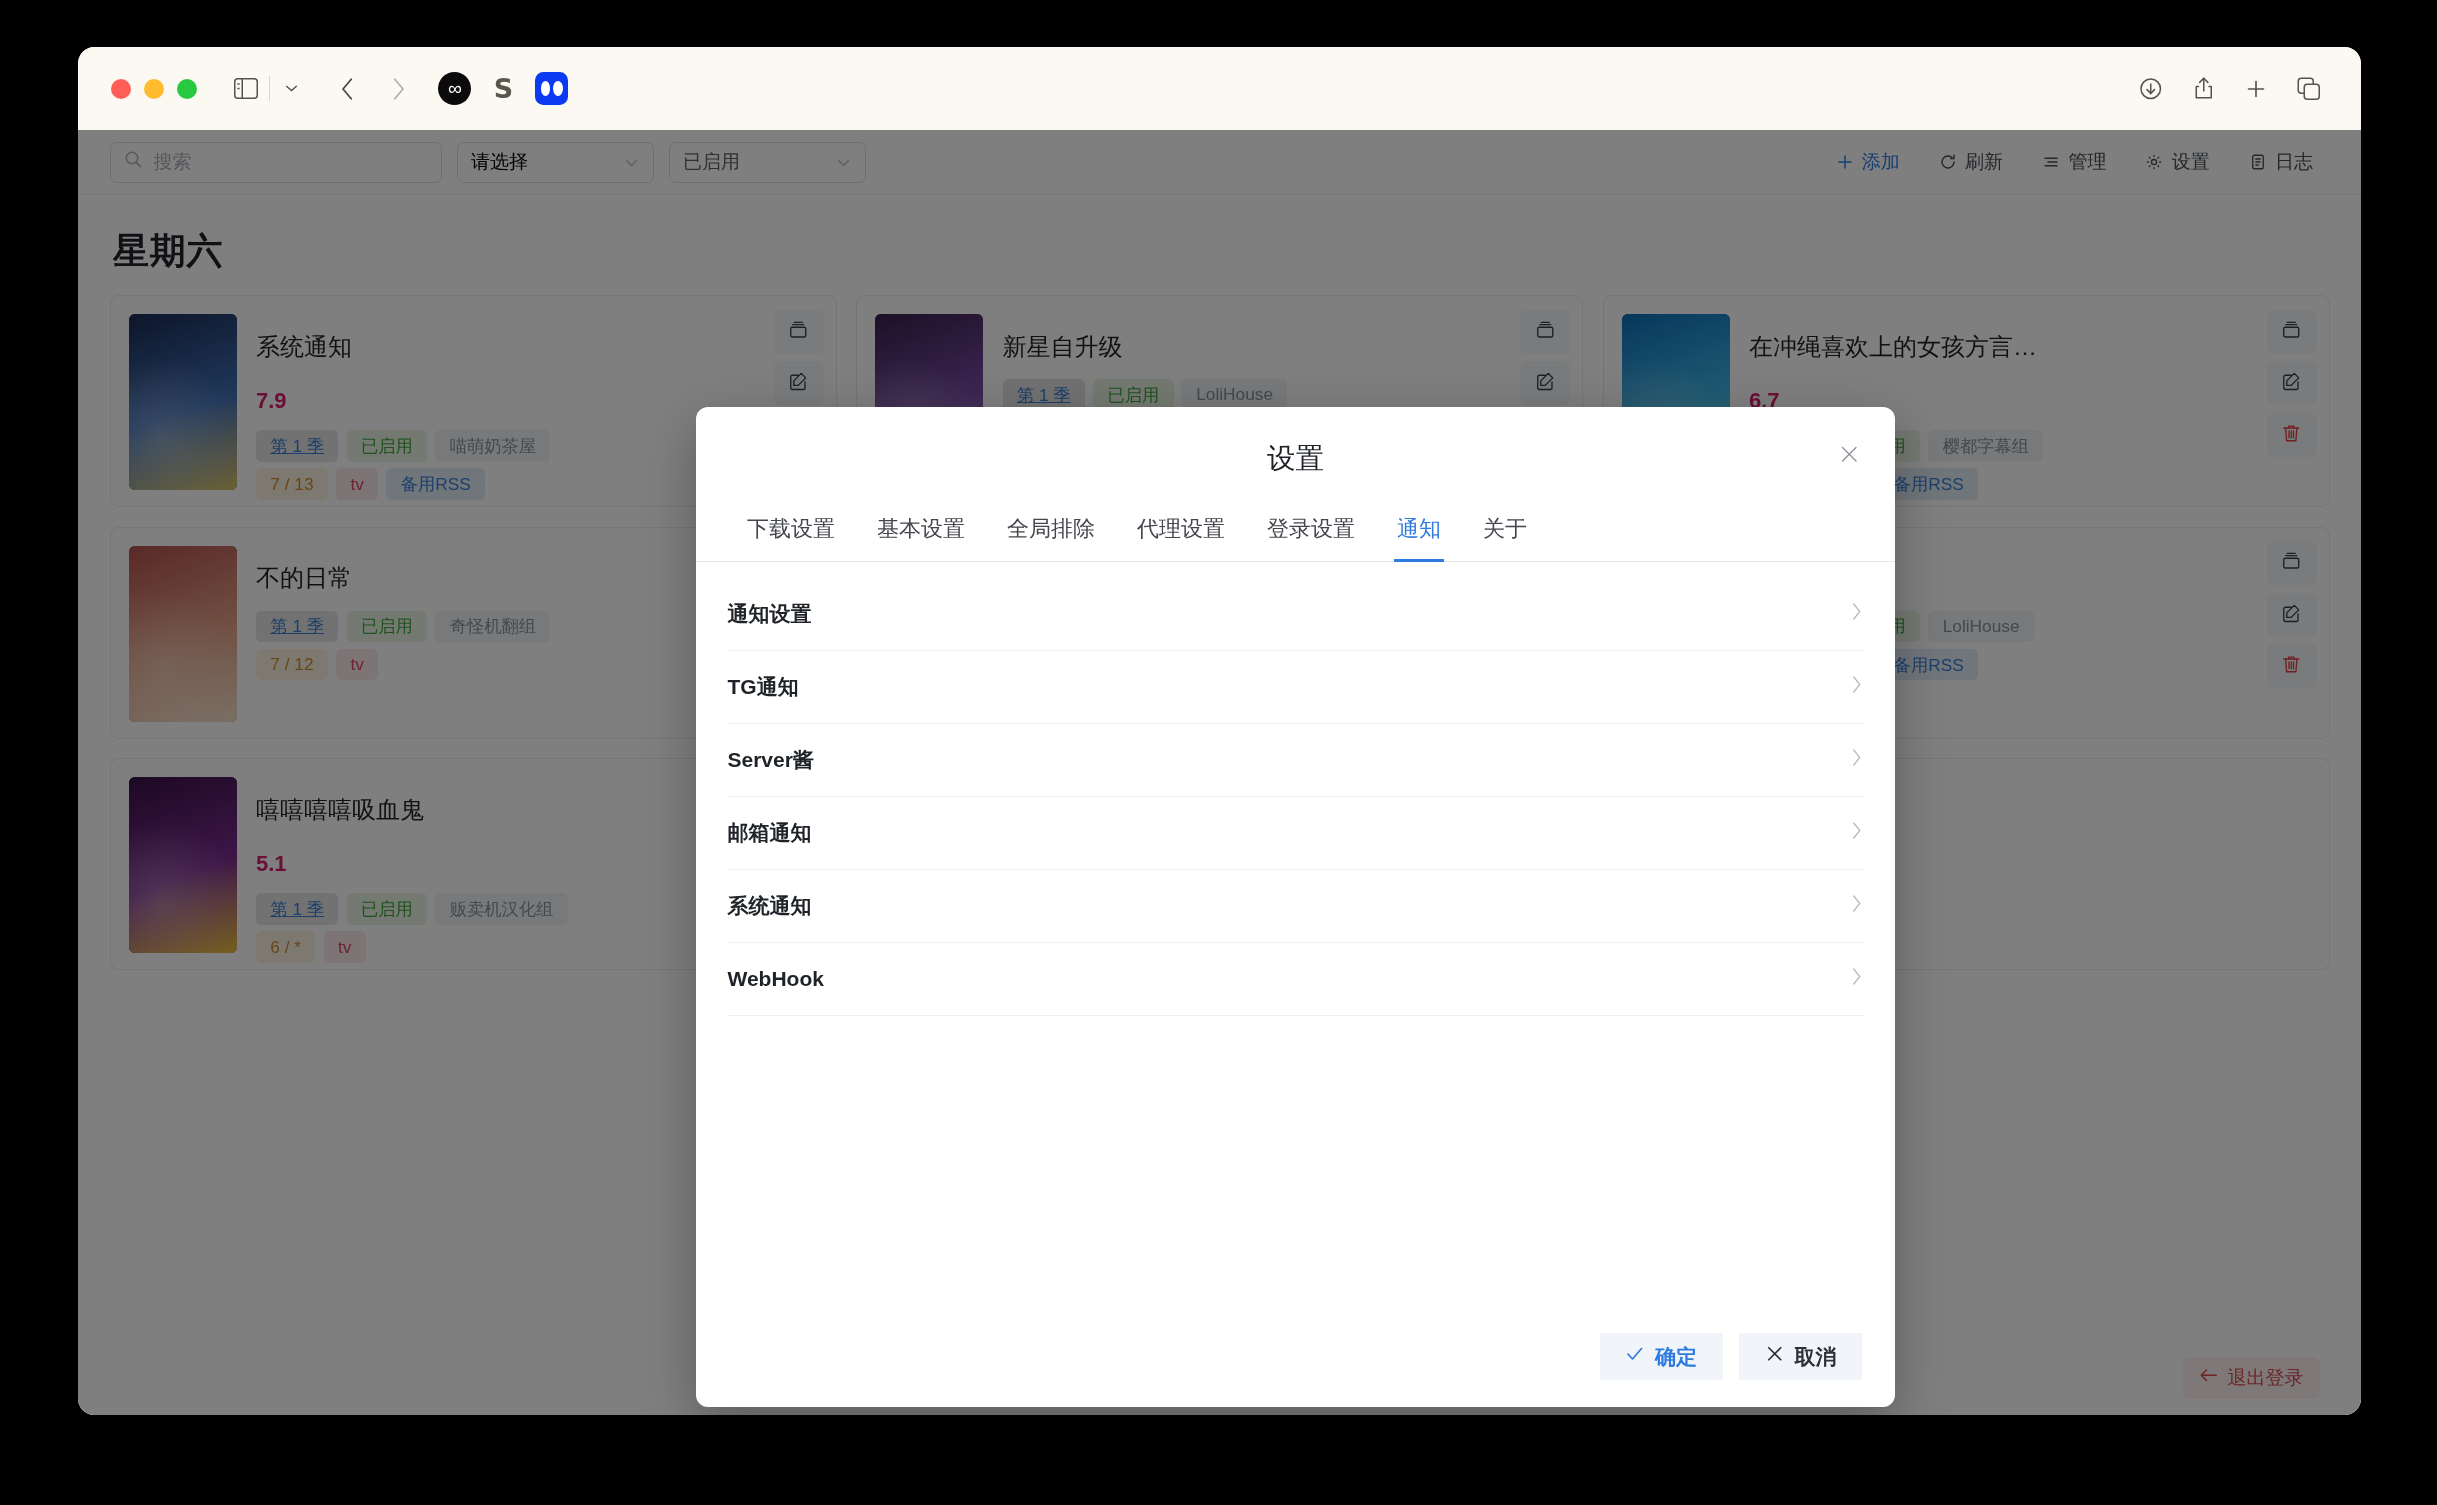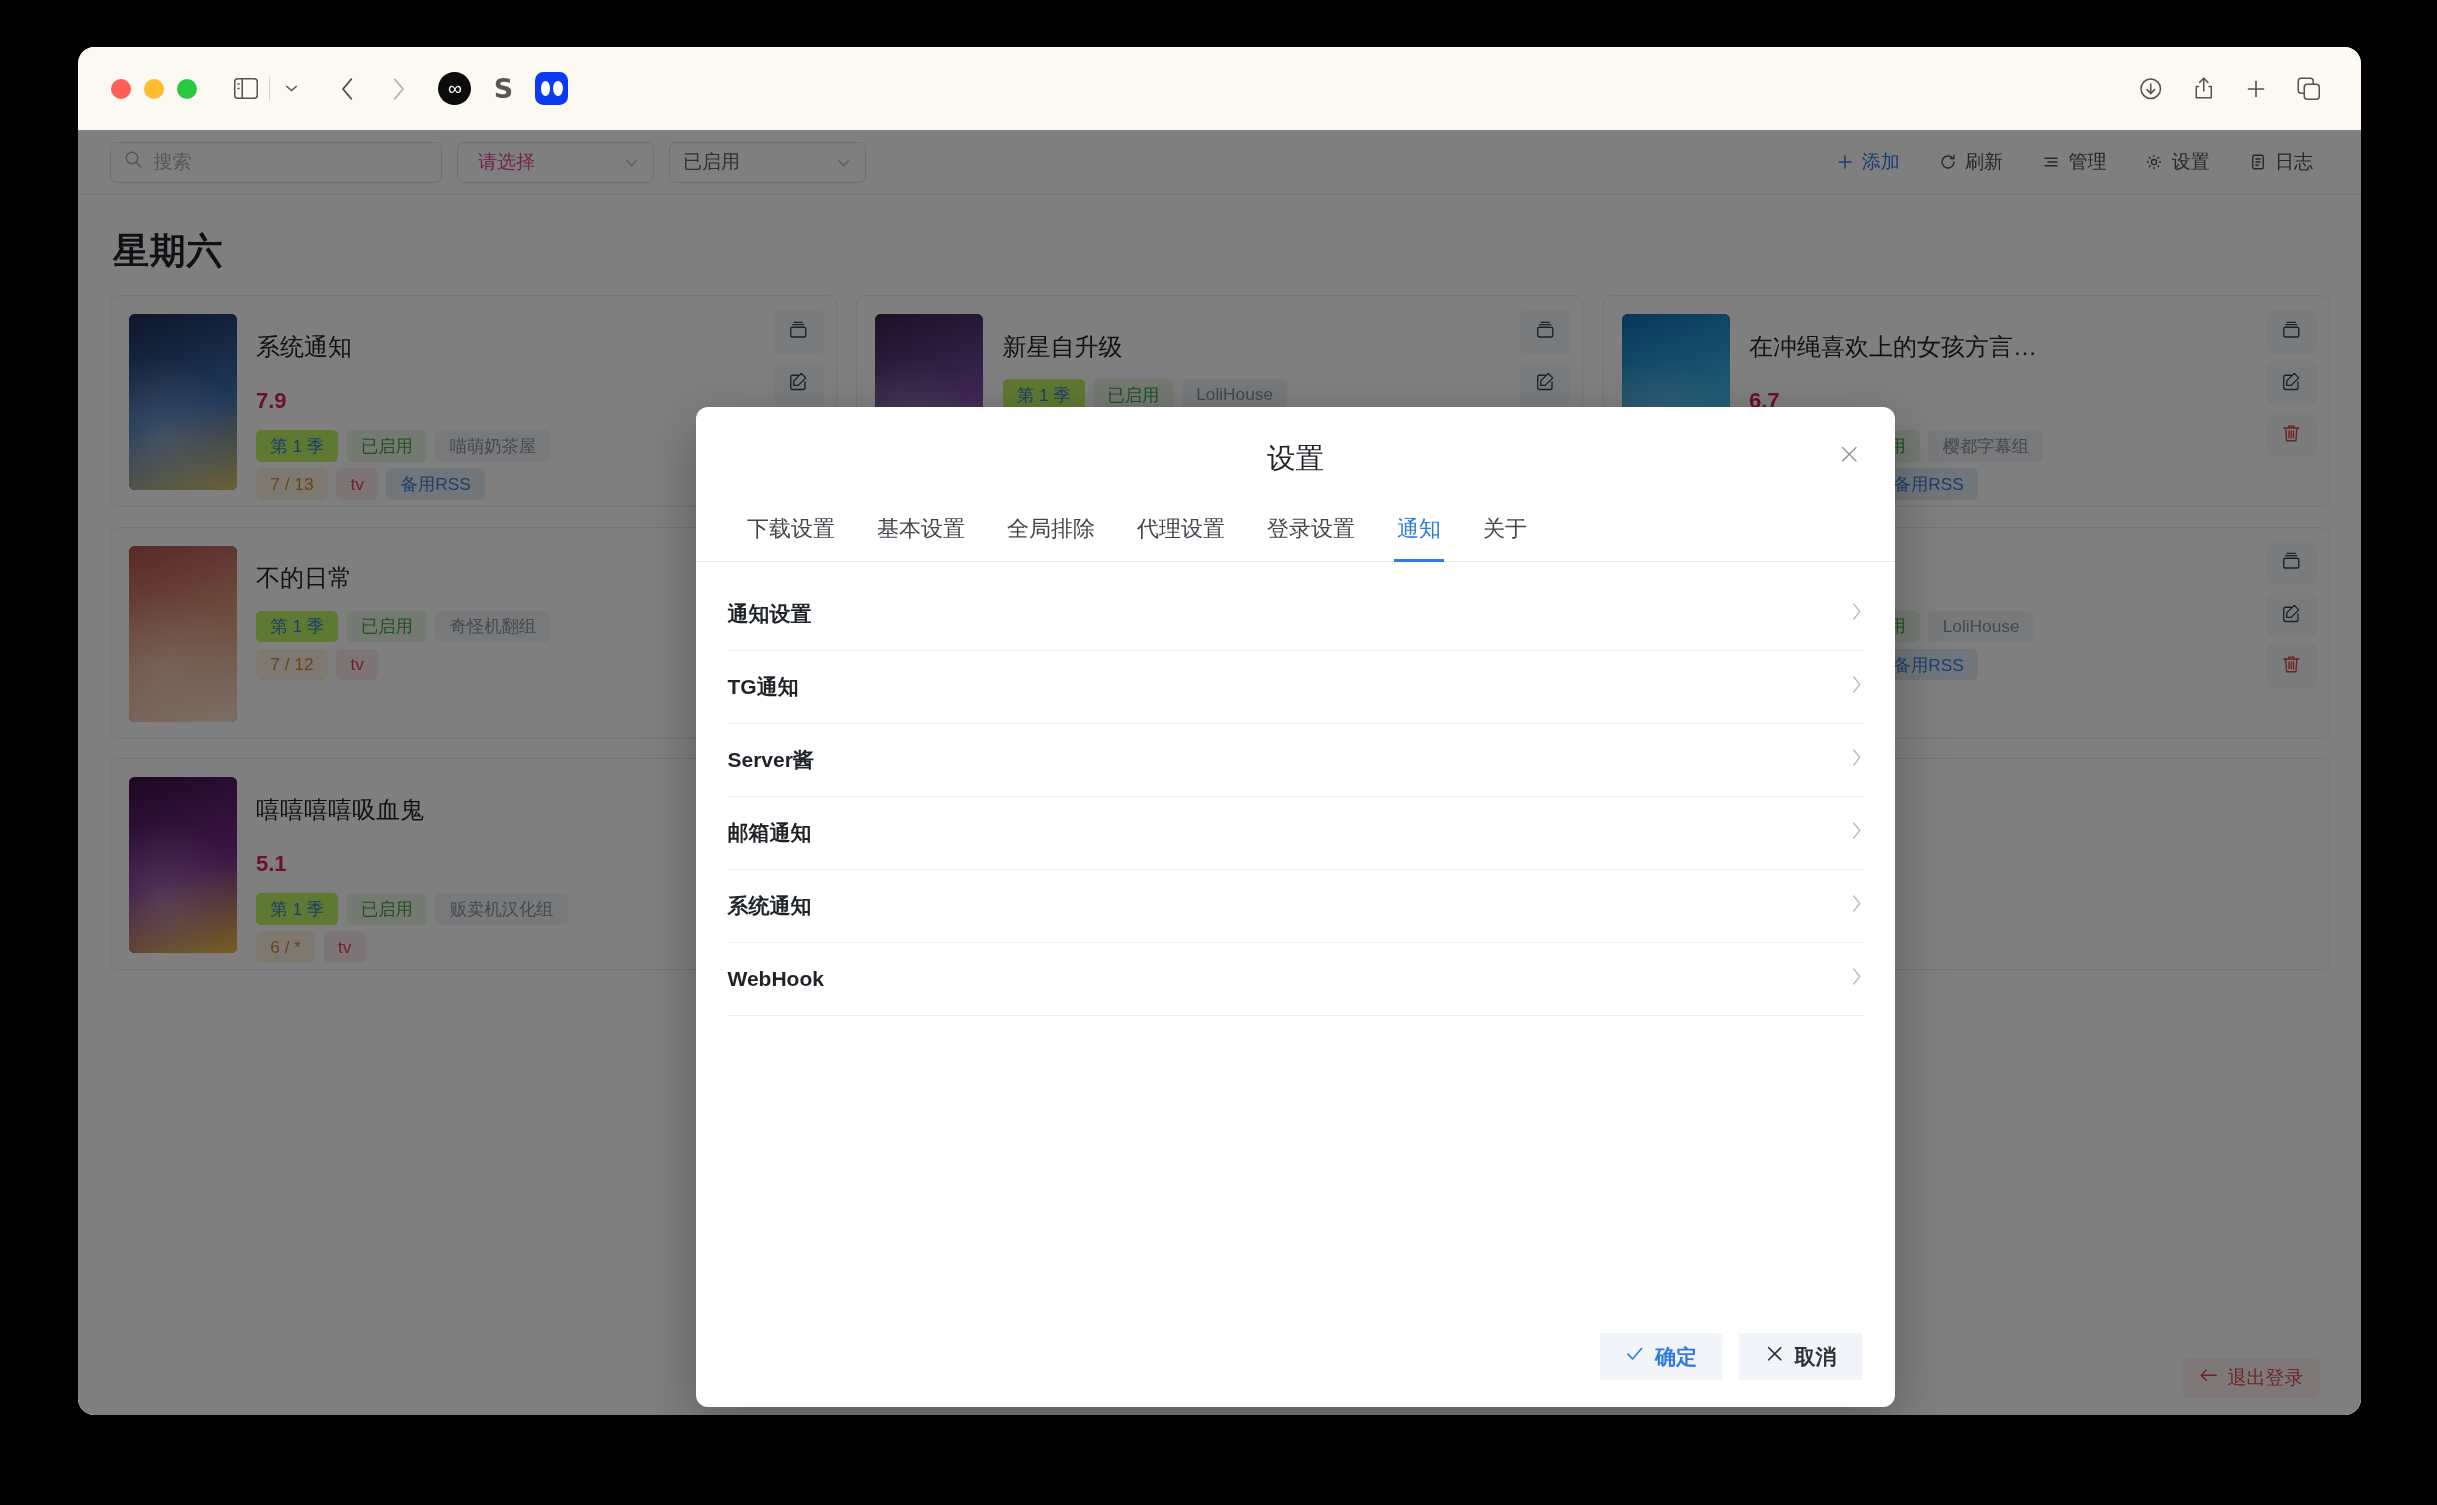--- a/index.html
+++ b/index.html
@@ -108,21 +108,21 @@
     border-radius: 6.8px;
     display: flex; align-items: center;
     padding: 0 13.5px;
     font-size: 19px; color: #9aa0ab;
     background: #fff;
   }
   #search-field { width: 332px; gap: 10.5px; }
   #search-field .ph { color: #a8aeb8; }
   .select-field { width: 197px; justify-content: space-between; }
   .select-field .val { color: #606266; }
-  .select-field.dim .val { color: #ec4899; margin-left: 7px; }
+  .select-field.dim .val { color: #000000; }
   .chev { color: #b6bcc6; font-size: 15px; }
 
   .toolbar-actions { margin-left: auto; display: flex; align-items: center; gap: 6px; }
   .act-btn {
     height: 41px; padding: 0 16.5px;
     display: flex; align-items: center; gap: 8.3px;
     border-radius: 6px;
     font-size: 19px; color: #4a4f57;
     background: transparent;
   }
@@ -169,21 +169,21 @@
   }
   .card-score { font-size: 22px; color: #d61f69; margin-top: 25px; font-weight: 600; }
   .tag-rows { margin-top: 16.5px; display: flex; flex-direction: column; gap: 6.8px; }
   .tag-row { display: flex; gap: 8.3px; }
   .tag {
     height: 31.5px; padding: 0 14.3px;
     border-radius: 5.3px;
     display: flex; align-items: center;
     font-size: 17.3px;
   }
-  .tag.season { background: #bef264; color: #3a7fd5; }
+  .tag.season { background: #e5e5e5; color: #3a7fd5; text-decoration: underline; }
   .tag.enabled { background: #e9f5e4; color: #3fa53f; }
   .tag.group { background: #f1f2f4; color: #8a9099; }
   .tag.progress { background: #fdf3e0; color: #cf8a2b; }
   .tag.tv { background: #fbe9ec; color: #d9455f; }
   .tag.rss { background: #e3ecf6; color: #3a7fd5; }
 
   .card-actions {
     position: absolute; right: 12px; top: 13.5px;
     display: flex; flex-direction: column; gap: 7.5px;
   }

